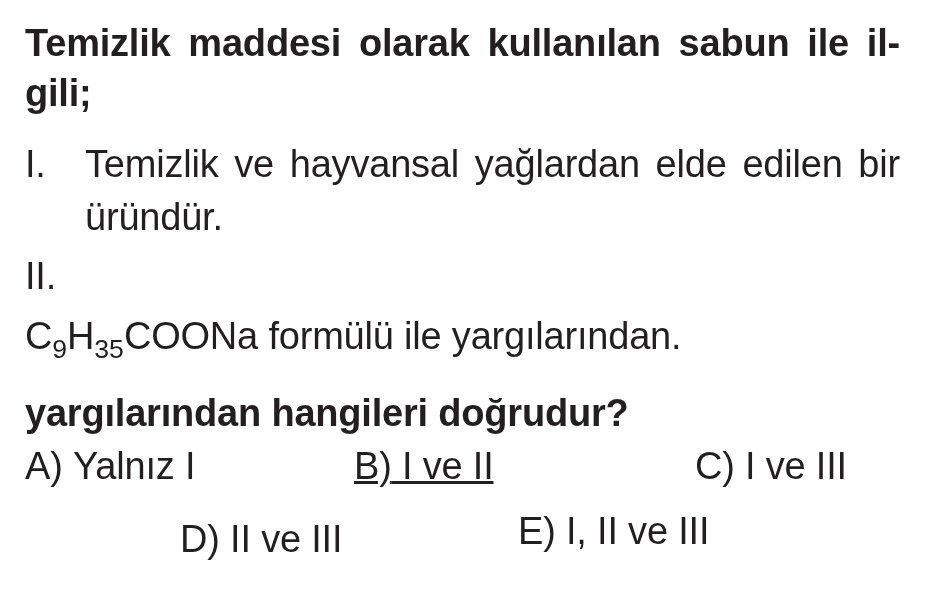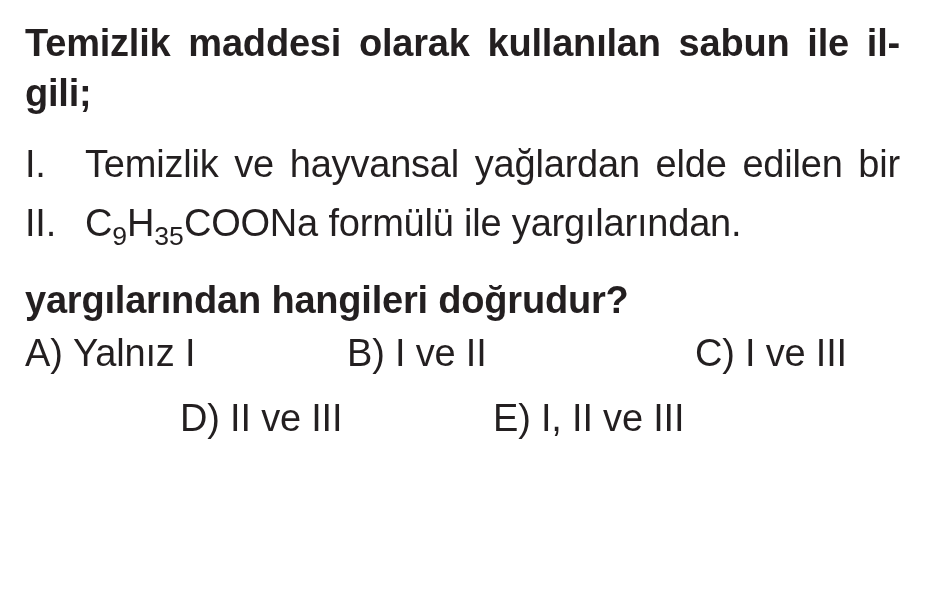--- a/index.html
+++ b/index.html
@@ -33,21 +33,21 @@
     white-space: normal;
   }
   .statements {
     margin-top: 20px;
     line-height: 53px;
   }
   .statement {
     display: flex;
     align-items: flex-start;
   }
-  .statement + .statement--ii { margin-top: 6px; }
+  .statement + .statement--ii { margin-top: 6px; flex-direction: column; }
   .statement + .statement--iii { margin-top: 10px; }
   .numeral {
     flex: 0 0 60px;
   }
   .stmt-body {
     flex: 1 1 auto;
     min-width: 0;
   }
   sub.chem-sub {
     font-size: 0.70em;
@@ -62,41 +62,42 @@
   }
   .options-row {
     position: relative;
     height: 53px;
     line-height: 53px;
   }
   .options-row--1 { }
   .options-row--2 { margin-top: 12px; }
   .option { position: absolute; top: 0; white-space: nowrap; }
   .option--a { left: 0px; }
-  .option--b { left: 322px; }
+  .option--b { left: 329px; text-decoration: underline; }
   .option--c { left: 670px; text-align: right; }
-  .option--d { left: 155px; }
-  .option--e { left: 468px; }
+  .option--d { left: 155px; margin-top: 8px; }
+  .option--e { left: 493px; }
 </style>
 </head>
 <body>
 
 <div class="page">
 
   <div class="intro">
     <div class="jline">Temizlik maddesi olarak kullanılan sabun ile il-</div>
     <div>gili;</div>
   </div>
 
   <div class="statements">
 
     <div class="statement statement--i">
       <span class="numeral">I.</span>
       <span class="stmt-body">
         <span class="jline" style="display:block">Temizlik ve hayvansal yağlardan elde edilen bir</span>
+        <span style="display:block">üründür.</span>
       </span>
     </div>
 
     <div class="statement statement--ii">
       <span class="numeral">II.</span>
       <span class="stmt-body">
         <span><span>C</span><sub class="chem-sub">9</sub><span>H</span><sub class="chem-sub">35</sub><span>COONa</span></span><span> formülü ile yargılarından.</span>
       </span>
     </div>
 

